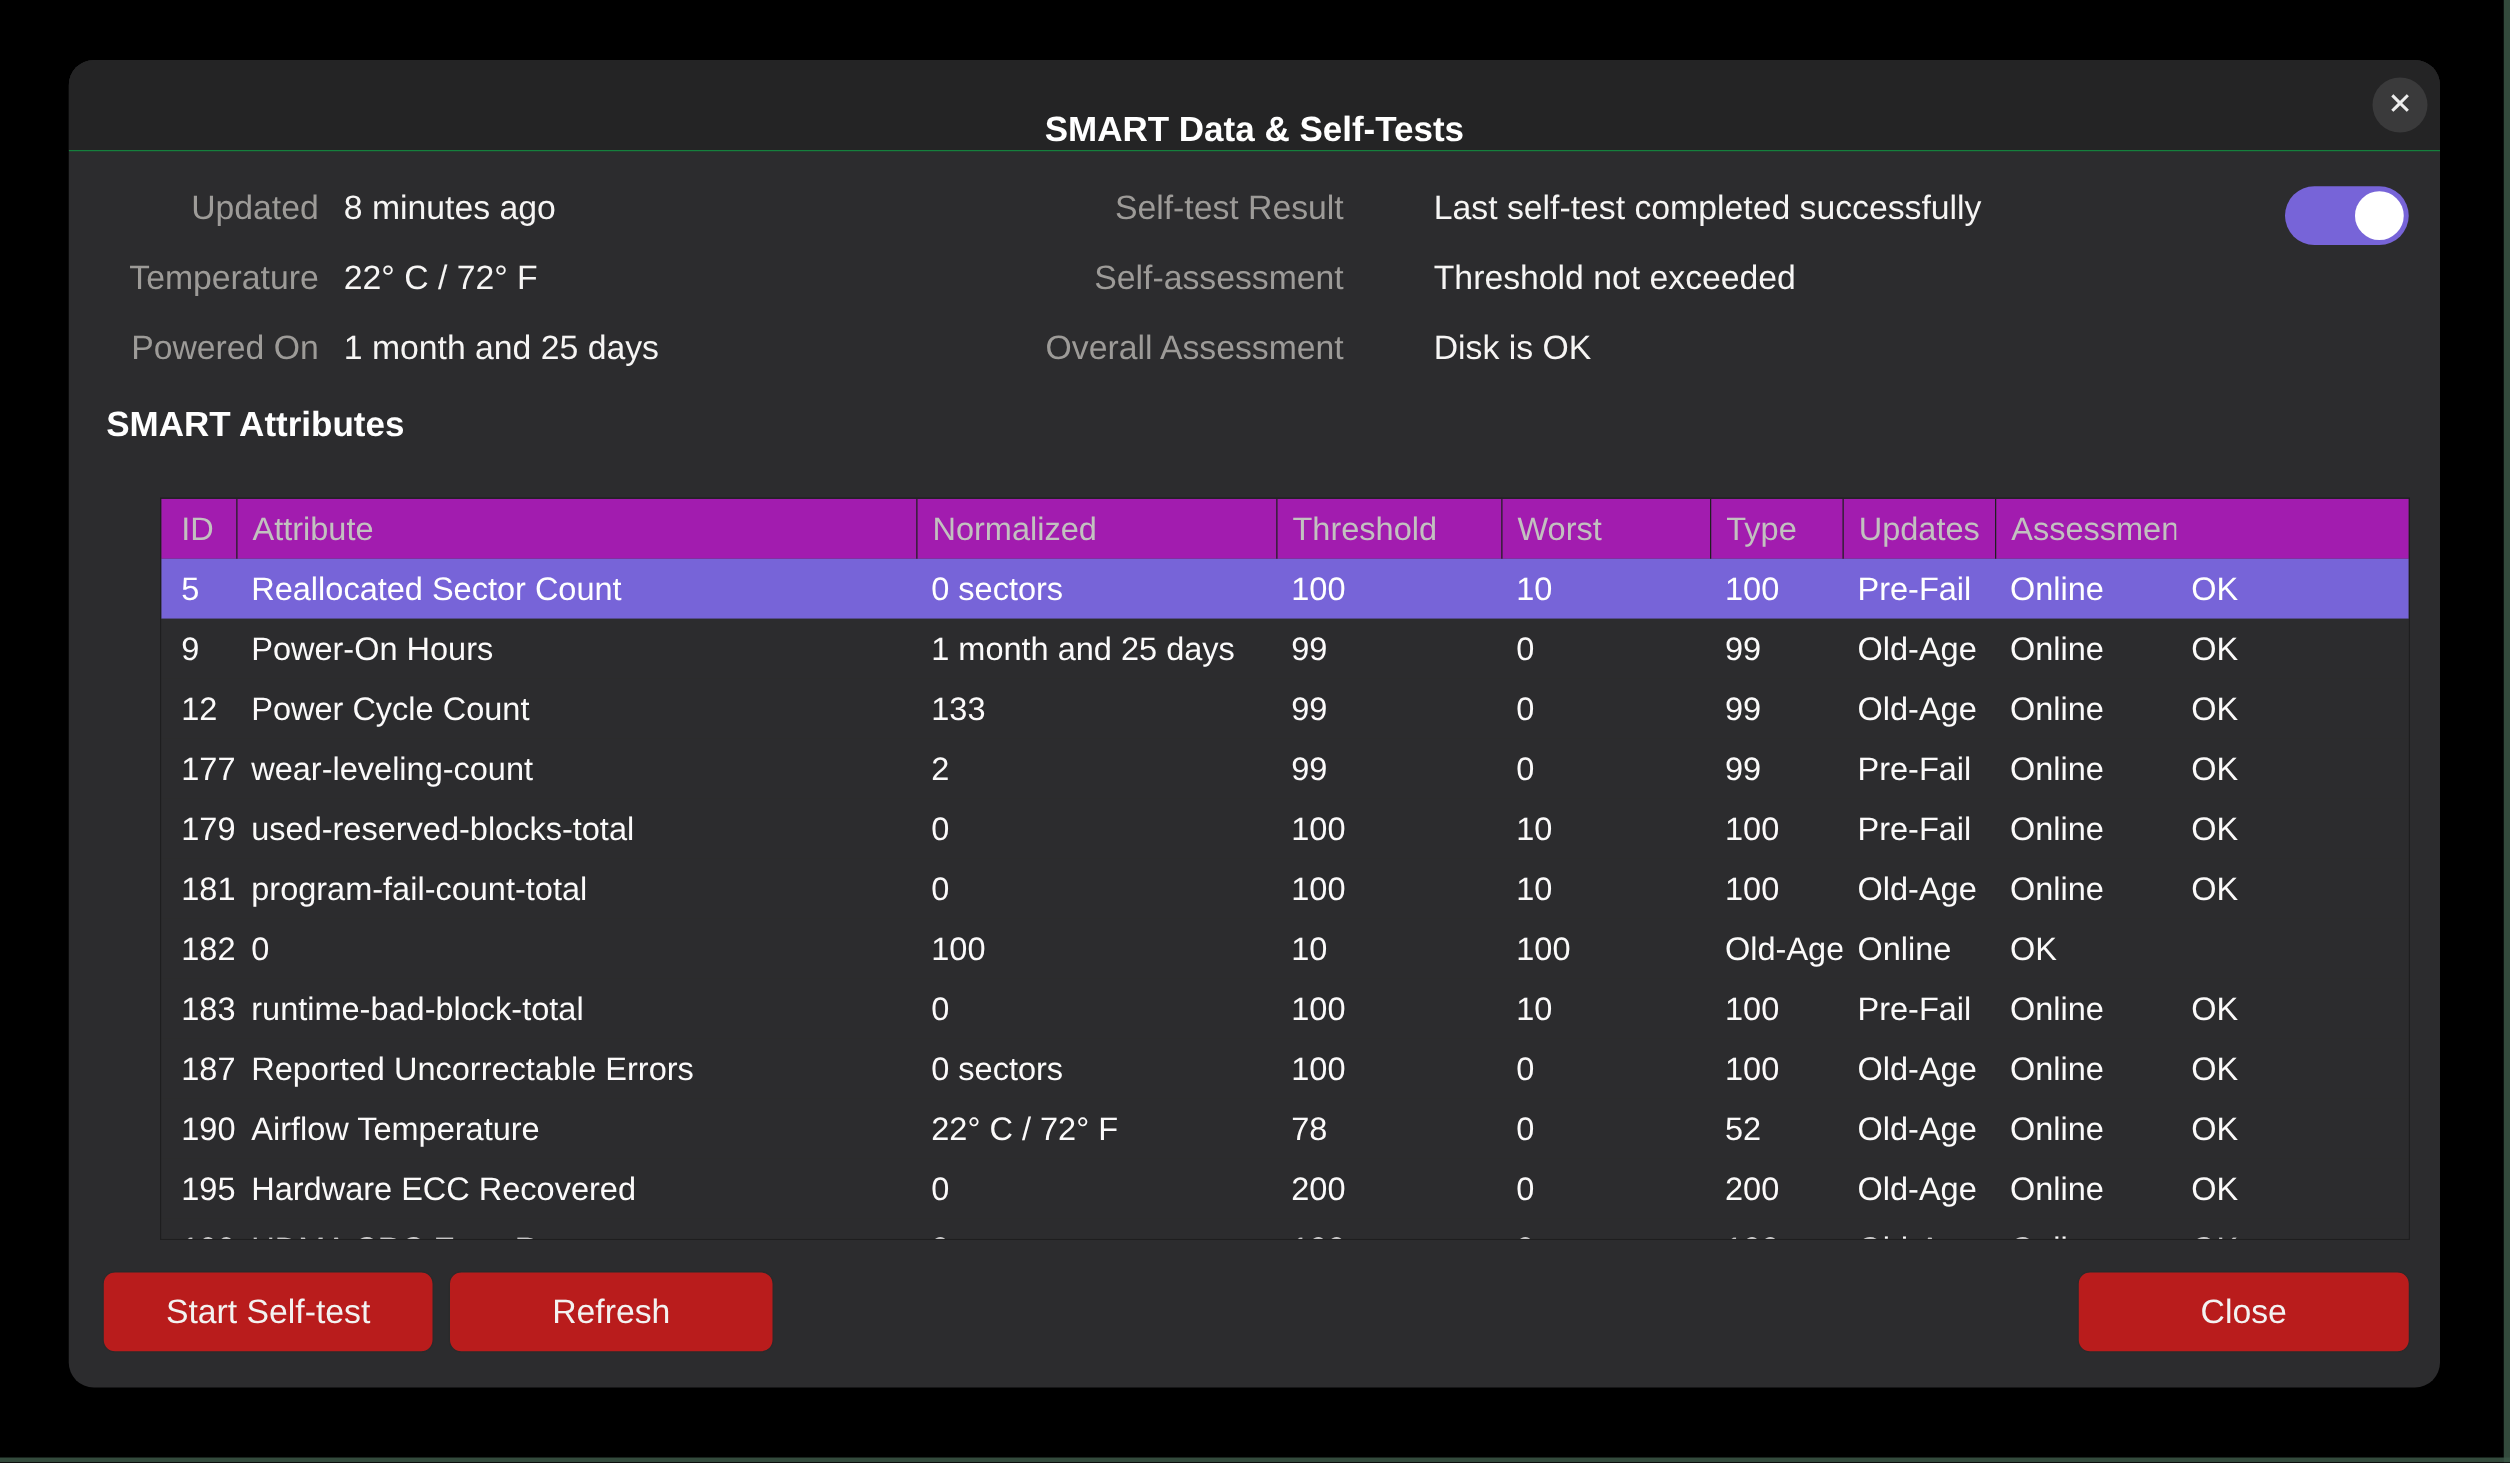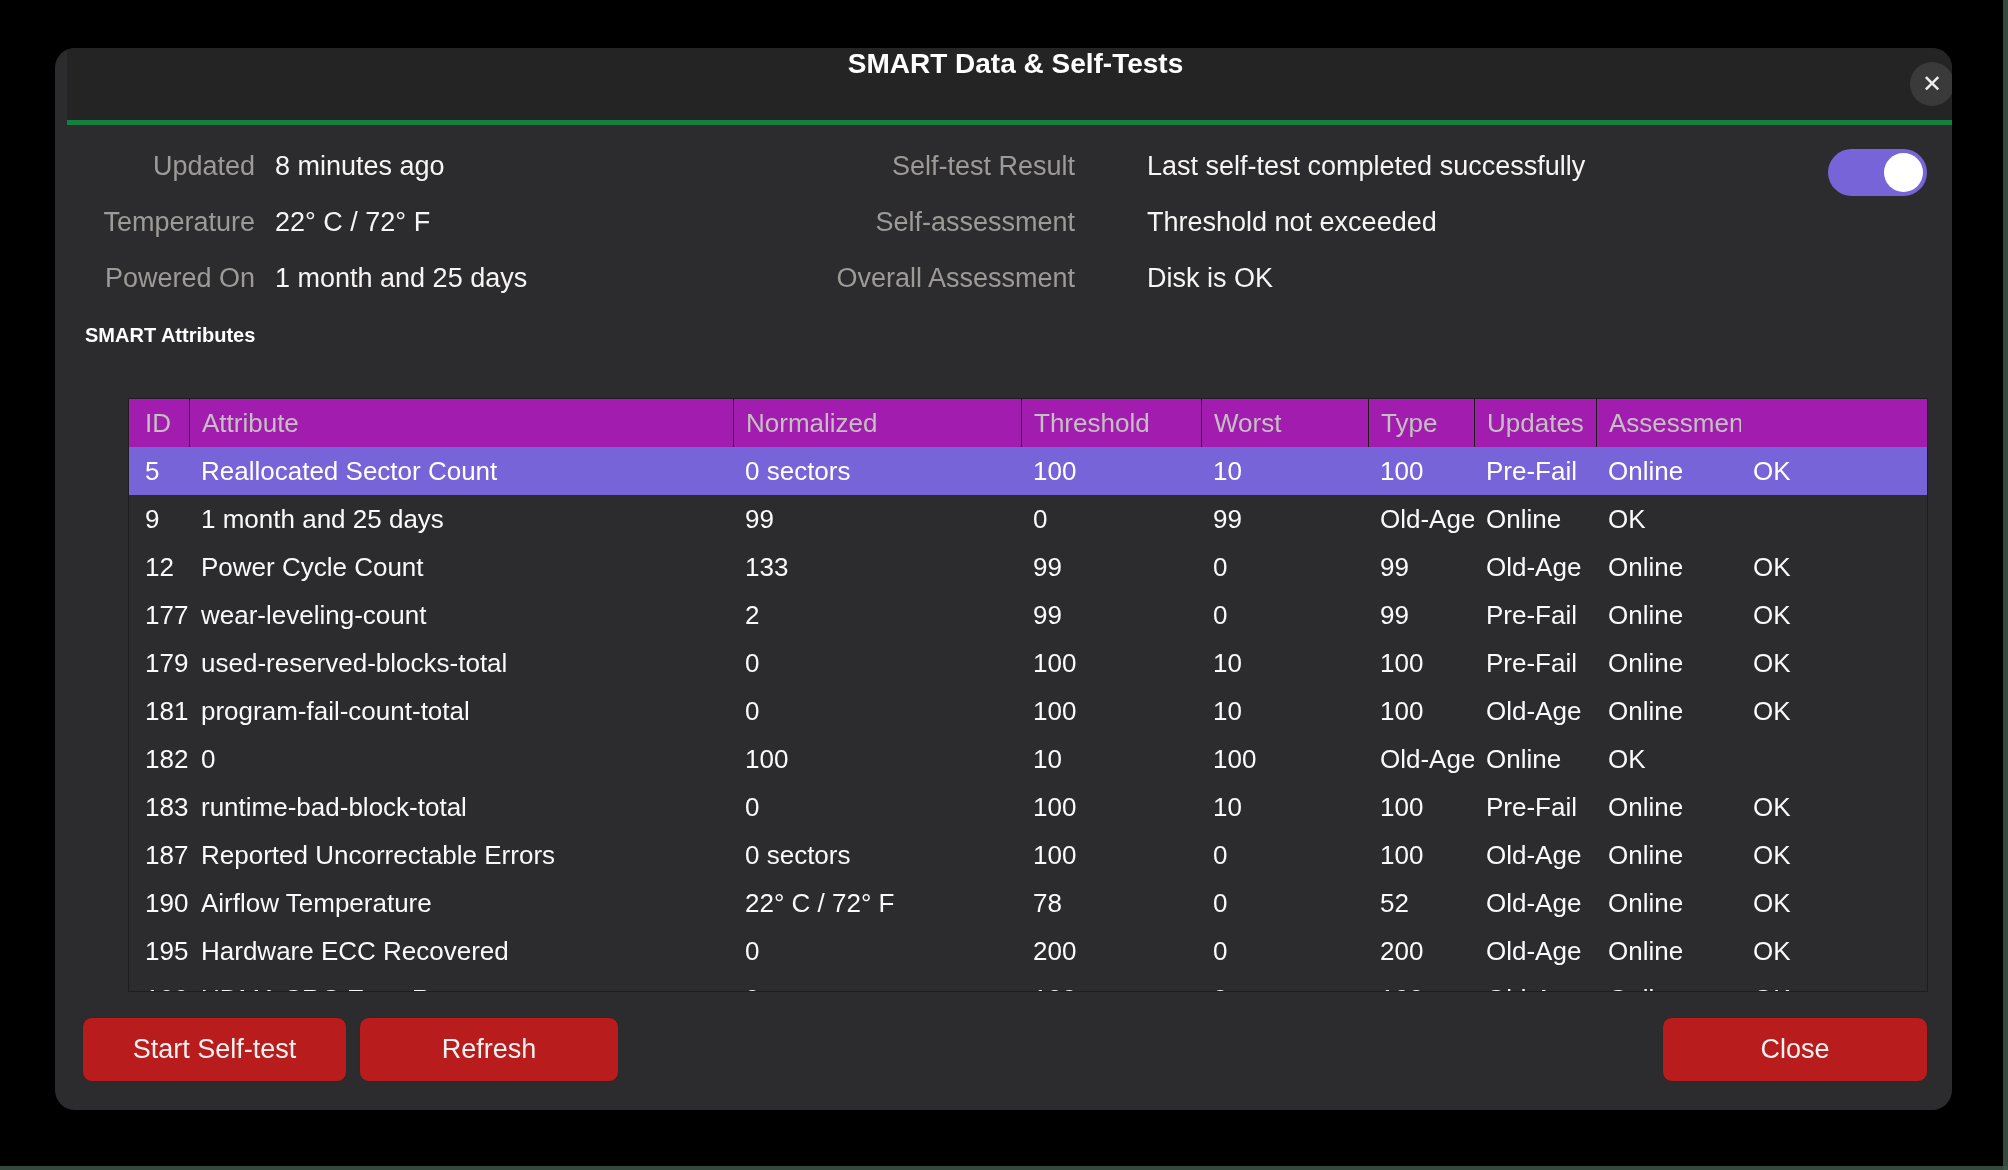--- a/index.html
+++ b/index.html
@@ -5,41 +5,41 @@
   html,body{margin:0;padding:0;background:#000;}
   .stage{position:relative;width:2008px;height:1170px;background:#000;overflow:hidden;
          font-family:"Liberation Sans",sans-serif;color:#f5f5f4;}
   .edge-right{position:absolute;right:0;top:0;width:5px;height:100%;background:#3c5747;opacity:.85;}
   .edge-bottom{position:absolute;left:0;bottom:0;width:100%;height:4px;background:#3c5747;opacity:.85;}
 
   .dialog{position:absolute;left:55px;top:48px;width:1897px;height:1062px;
           background:#2c2c2e;border-radius:20px;overflow:hidden;
           box-shadow:0 12px 50px rgba(0,0,0,.95);}
 
-  .titlebar{position:absolute;left:12px;top:0;width:100%;height:72px;background:#242425;
-            border-bottom:5px solid #15803d;display:flex;align-items:flex-start;justify-content:center;}
+  .titlebar{position:absolute;left:0;top:0;width:100%;height:72px;background:#242425;
+            border-bottom:1px solid #15803d;display:flex;align-items:flex-end;justify-content:center;}
   .title{font-weight:bold;font-size:28px;color:#fff;}
   .close-btn{position:absolute;left:1843px;top:14px;width:44px;height:44px;border-radius:50%;
              background:#3a3a3b;border:none;color:#eee;font-size:24px;line-height:44px;
              text-align:center;padding:0;cursor:pointer;display:flex;align-items:center;justify-content:center;}
 
   .info-row{position:absolute;height:56px;line-height:56px;font-size:27px;white-space:nowrap;}
   .info-label{position:absolute;color:#9d9b98;text-align:right;}
   .info-value{position:absolute;color:#f6f5f4;}
   .lbl-left{left:0;width:200px;}
   .val-left{left:220px;}
   .lbl-right{left:700px;width:320px;}
   .val-right{left:1092px;}
   .r1{top:90px;} .r2{top:146px;} .r3{top:202px;}
 
   .toggle{position:absolute;left:1773px;top:101px;width:99px;height:47px;border-radius:24px;
           background:var(--accent,#7764d8);cursor:pointer;}
   .toggle .knob{position:absolute;right:4px;top:4px;width:39px;height:39px;border-radius:50%;background:#fff;}
 
-  .section-title{position:absolute;left:30px;top:276px;font-size:20px;font-weight:bold;color:#fff;}
+  .section-title{position:absolute;left:30px;top:276px;font-size:28px;font-weight:bold;color:#fff;}
 
   .table{position:absolute;left:73px;top:350px;width:1800px;height:594px;
          border:1px solid #1e1e1f;box-sizing:border-box;background:#2c2c2e;overflow:hidden;}
   .thead,.tr{display:grid;grid-template-columns:60px 544px 288px 180px 167px 106px 122px 145px 188px;
              height:48px;align-items:center;}
   .thead{background:#a21caf;color:#c2c1bf;font-weight:normal;}
   .th,.td{font-size:26px;padding-left:12px;white-space:nowrap;overflow:hidden;box-sizing:border-box;}
   .th{height:48px;line-height:48px;border-left:1px solid #1f1f20;}
   .th:first-child{border-left:none;padding-left:16px;}
   .td:first-child{padding-left:16px;}
@@ -110,20 +110,21 @@
             <div class="td">0 sectors</div>
             <div class="td">100</div>
             <div class="td">10</div>
             <div class="td">100</div>
             <div class="td">Pre-Fail</div>
             <div class="td">Online</div>
             <div class="td">OK</div>
           </div>
           <div class="tr">
             <div class="td">9</div>
+            <div class="td">Power-On Hours</div>
             <div class="td">1 month and 25 days</div>
             <div class="td">99</div>
             <div class="td">0</div>
             <div class="td">99</div>
             <div class="td">Old-Age</div>
             <div class="td">Online</div>
             <div class="td">OK</div>
           </div>
           <div class="tr">
             <div class="td">12</div>

